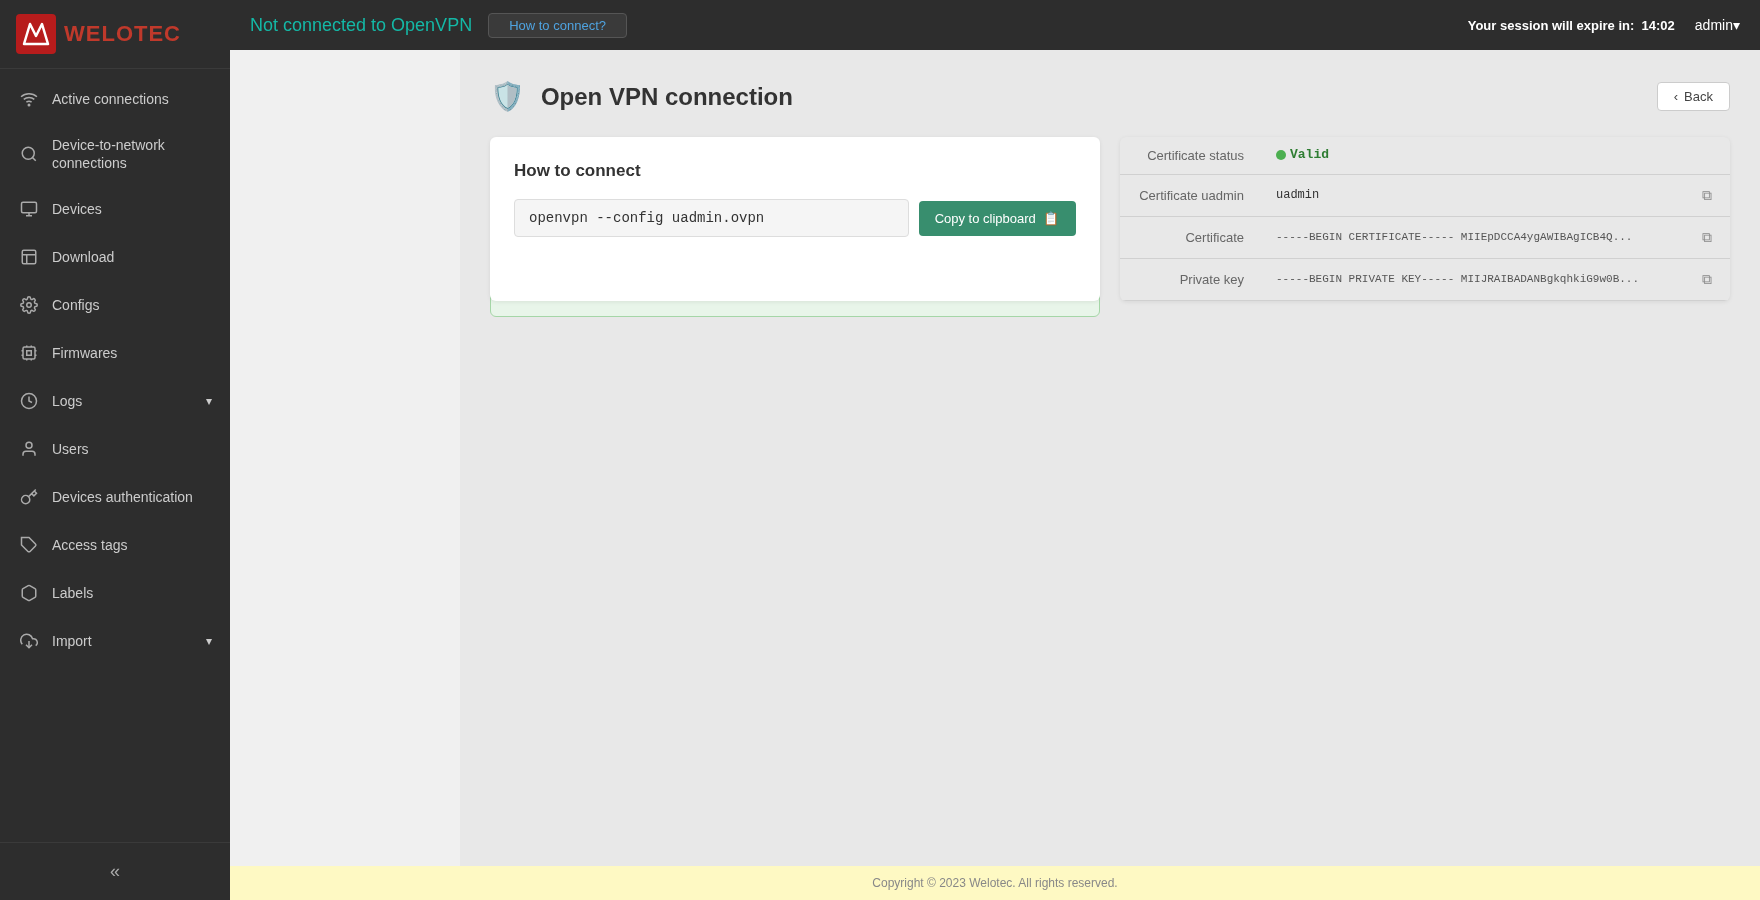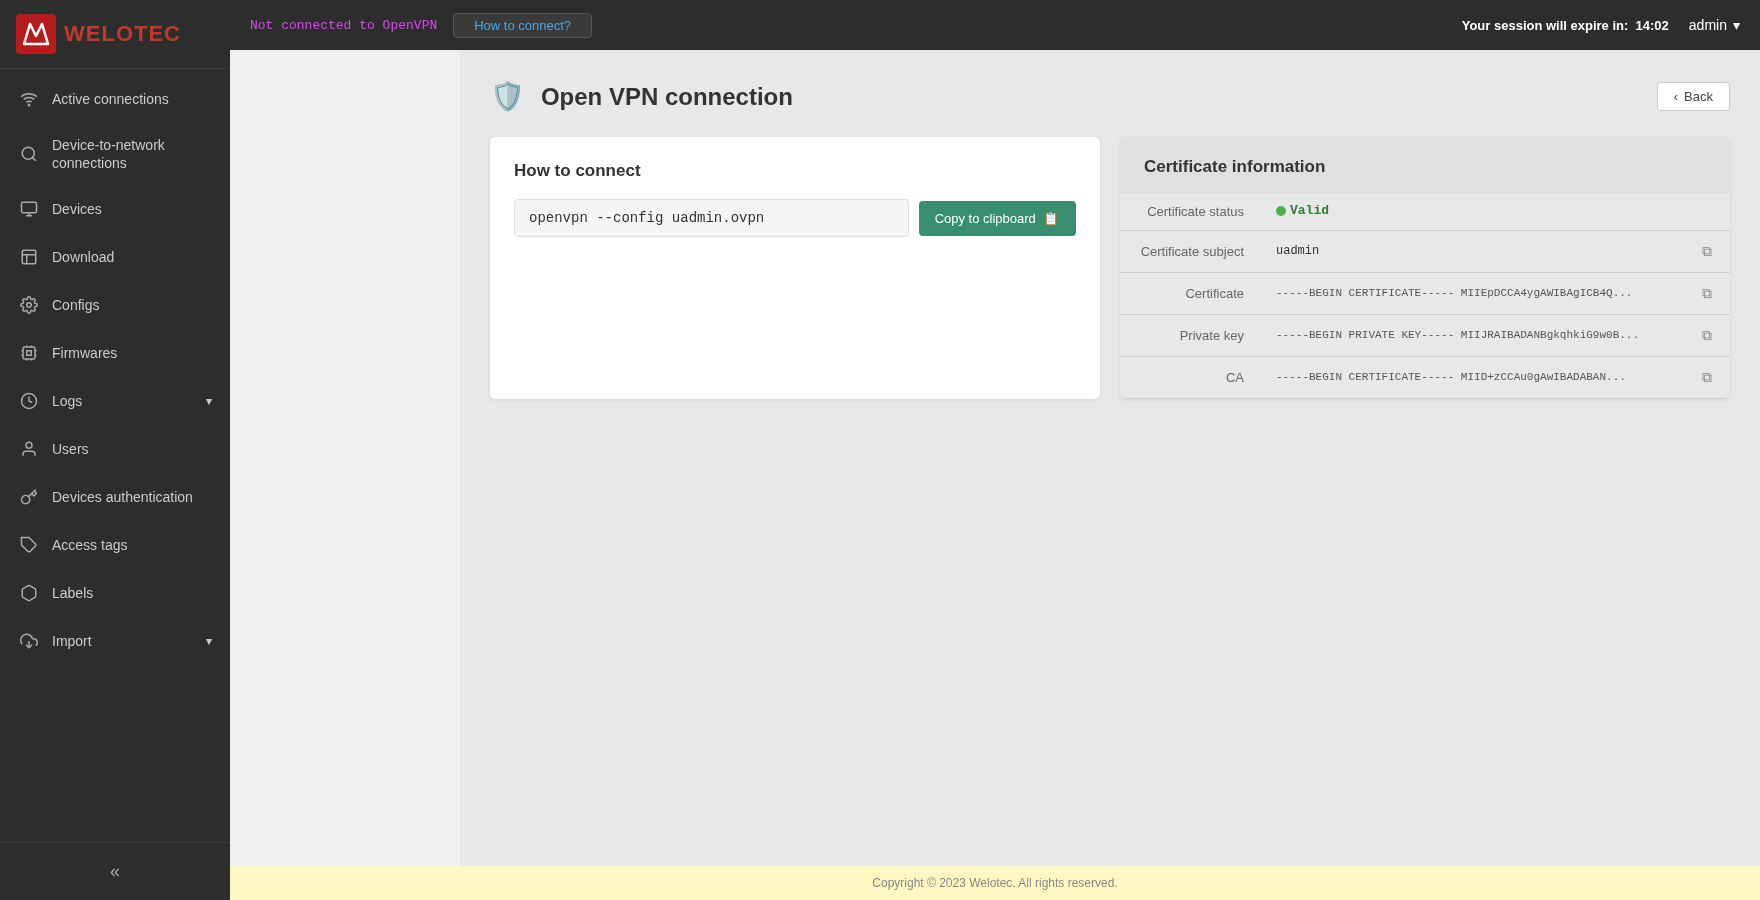--- a/index.html
+++ b/index.html
@@ -75,24 +75,23 @@
       right: 0;
       height: 50px;
       background: #2d2d2d;
       display: flex;
       align-items: center;
       padding: 0 20px;
       z-index: 100;
       gap: 16px;
     }
     .topbar-status {
-      color: #d946ef;
-      font-size: 13px;
+      color: #14b8a6;
+      font-size: 18px;
       font-weight: 500;
-      font-family: Liberation Mono, monospace;
     }
     .topbar-link {
       color: #4fa3e0;
       font-size: 13px;
       cursor: pointer;
       background: #3a3a3a;
       border: 1px solid #555;
       border-radius: 4px;
       padding: 4px 20px;
       text-decoration: none;
@@ -106,21 +105,20 @@
     .topbar-session {
       color: #aaa;
       font-size: 13px;
     }
     .topbar-session span { color: #fff; font-weight: 600; }
     .topbar-admin {
       color: #fff;
       font-size: 14px;
       display: flex;
       align-items: center;
-      gap: 6px;
       cursor: pointer;
     }
 
     
     .main {
       margin-left: 230px;
       margin-top: 50px;
       flex: 1;
       padding: 30px 30px 20px 30px;
       background: #e8e8e8;
@@ -490,37 +488,36 @@
       <div class="command-row">
         <input class="command-input" type="text" readonly="" value="openvpn --config uadmin.ovpn" style="">
         <button class="copy-btn">
           <span>Copy to clipboard</span>
           <span>📋</span>
         </button>
       </div>
     </div>
 
     <div class="cert-panel">
-      <h2 class="cert-panel-title">Certificate information</h2>
       <table class="cert-table">
         <tbody>
 
           <tr>
             <td>Certificate status</td>
             <td>
               <span class="valid-badge">
                 <span class="valid-dot"></span>
                 <span>Valid</span>
               </span>
             </td>
             <td></td>
           </tr>
 
           <tr>
-            <td>Certificate subject</td>
+            <td>Certificate uadmin</td>
             <td>uadmin</td>
             <td>
               <button class="copy-icon-btn">⧉</button>
             </td>
           </tr>
 
           <tr>
             <td>Certificate</td>
             <td style="font-family:'Courier New',monospace;font-size:11px;color:#555;">-----BEGIN CERTIFICATE----- MIIEpDCCA4ygAWIBAgICB4Q...</td>
             <td>
@@ -529,27 +526,20 @@
           </tr>
 
           <tr>
             <td>Private key</td>
             <td style="font-family:'Courier New',monospace;font-size:11px;color:#555;">-----BEGIN PRIVATE KEY----- MIIJRAIBADANBgkqhkiG9w0B...</td>
             <td>
               <button class="copy-icon-btn">⧉</button>
             </td>
           </tr>
 
-          <tr>
-            <td>CA</td>
-            <td style="font-family:'Courier New',monospace;font-size:11px;color:#555;">-----BEGIN CERTIFICATE----- MIID+zCCAu0gAwIBADABAN...</td>
-            <td>
-              <button class="copy-icon-btn">⧉</button>
-            </td>
-          </tr>
         </tbody>
       </table>
     </div>
 
     <div class="download-banner" style="top:120px; width: calc(50% - 10px);">
       <span class="download-icon">⬇</span>
       <span class="download-text">Download OpenVPN configuration</span>
     </div>
   </div>
 </main>

